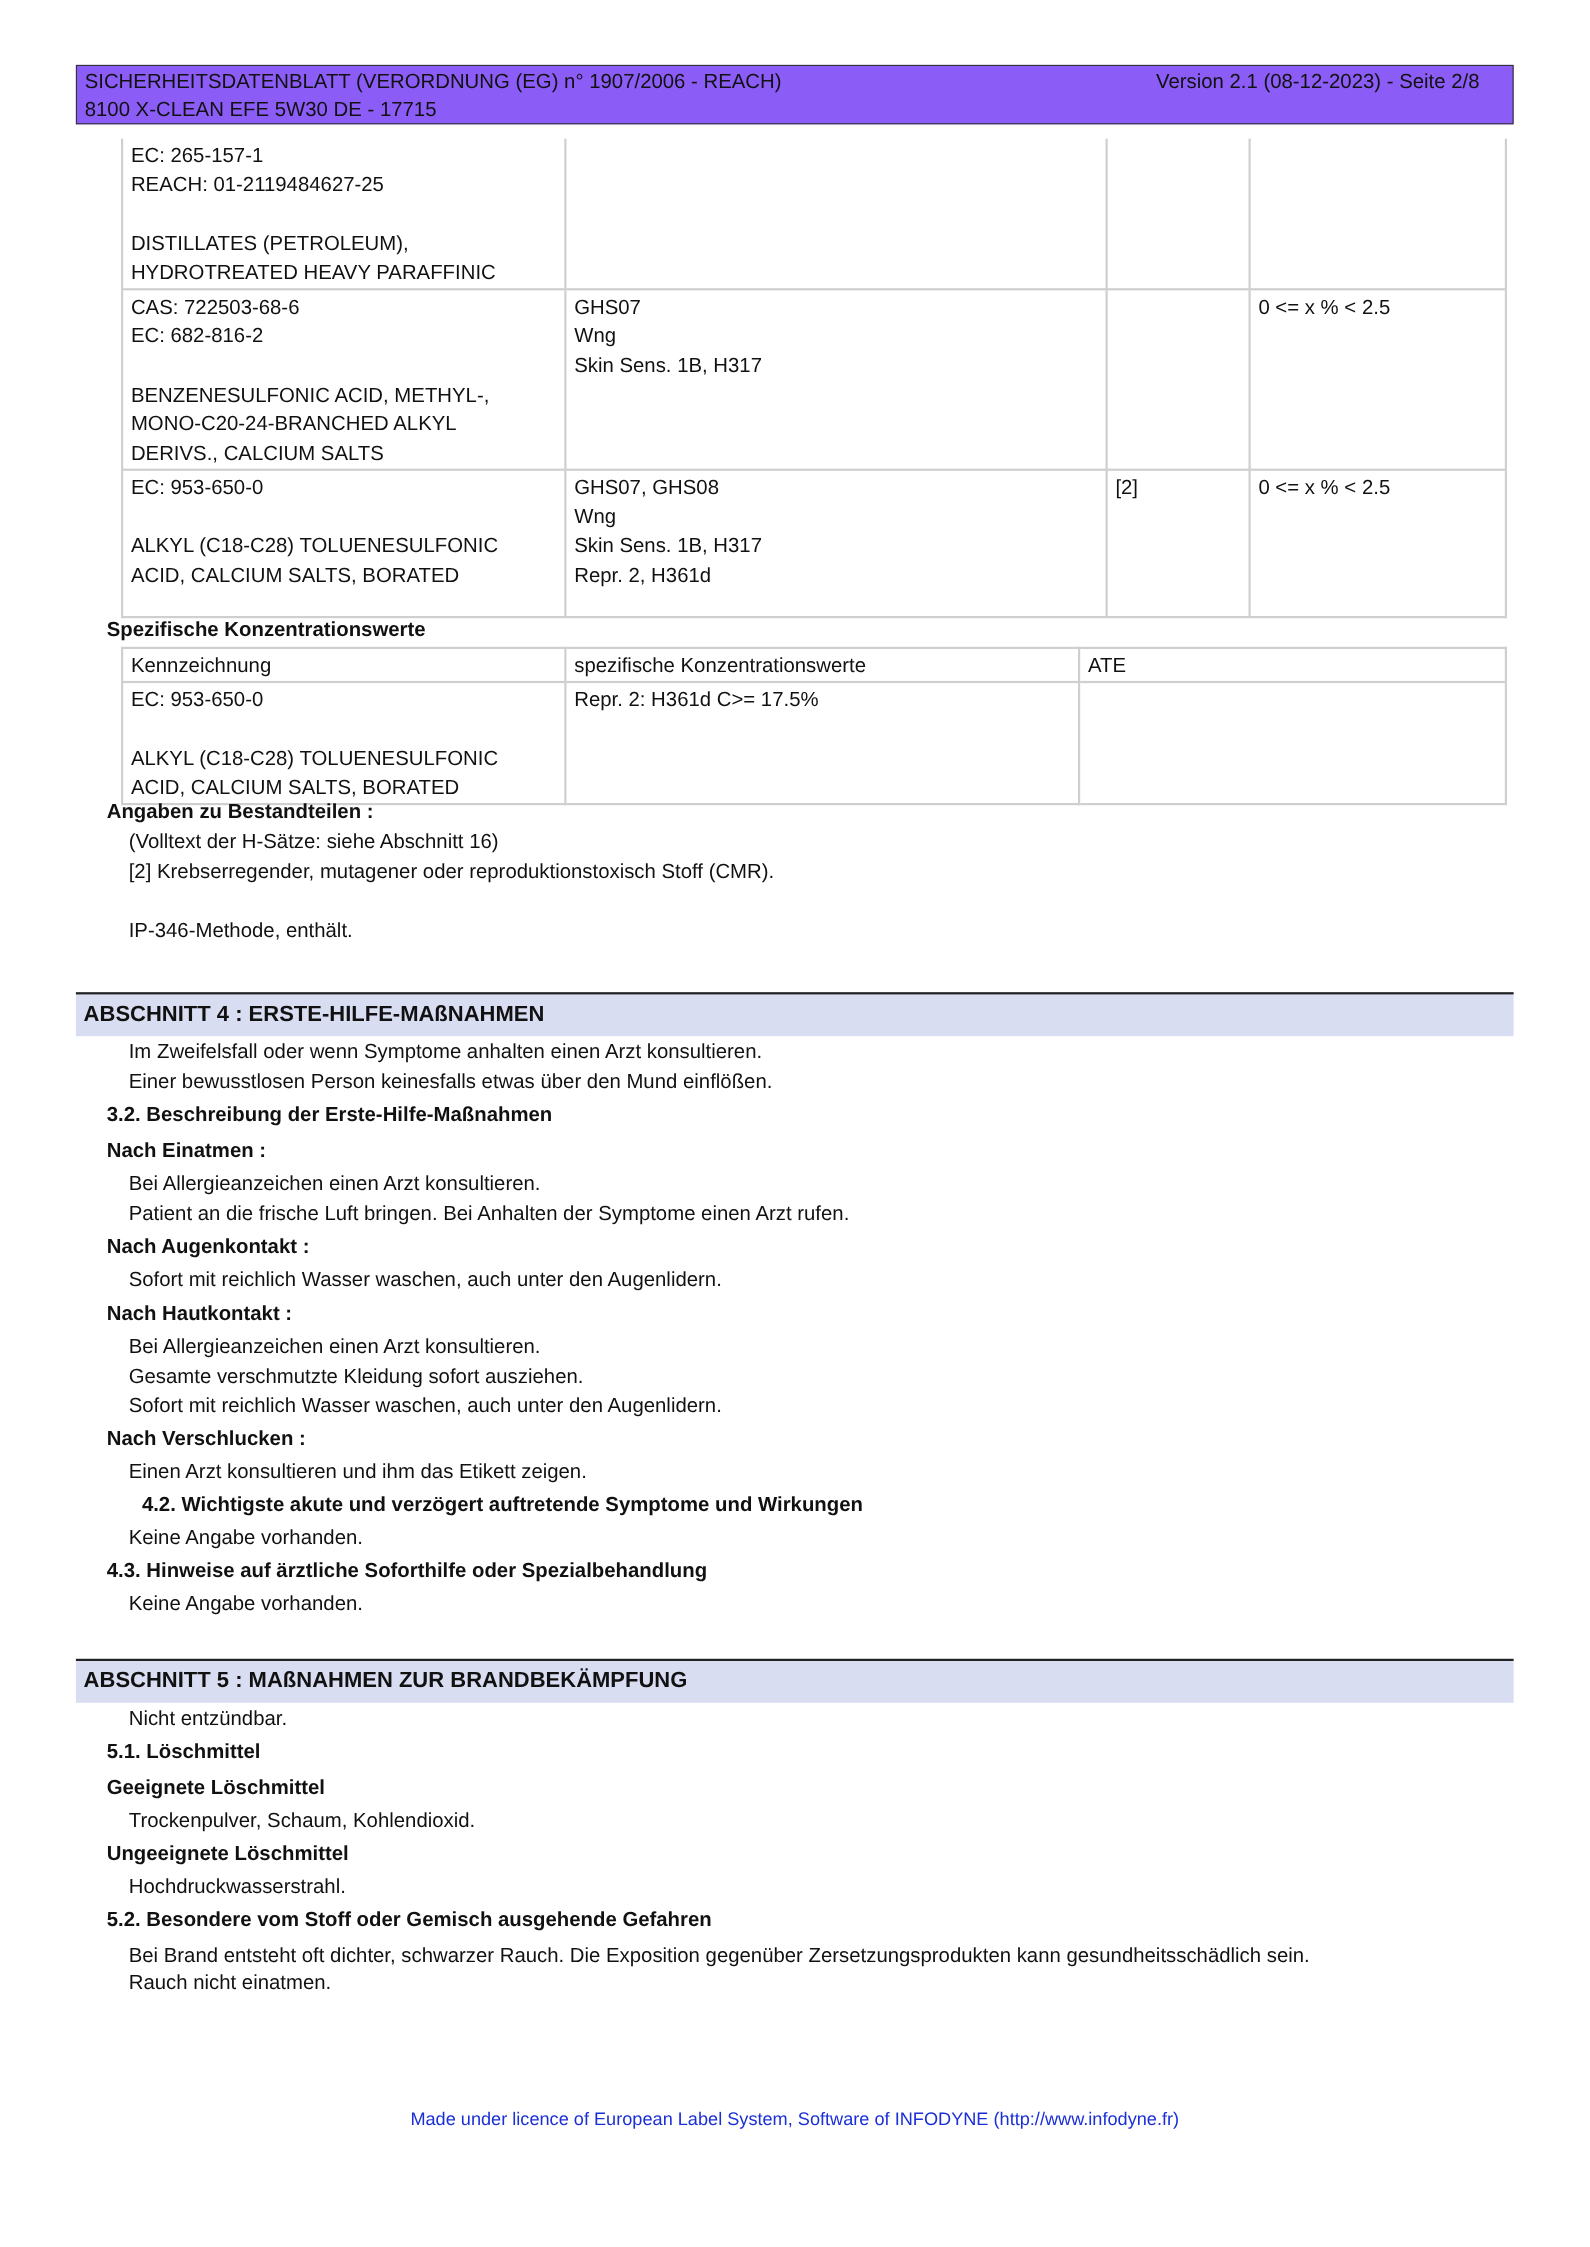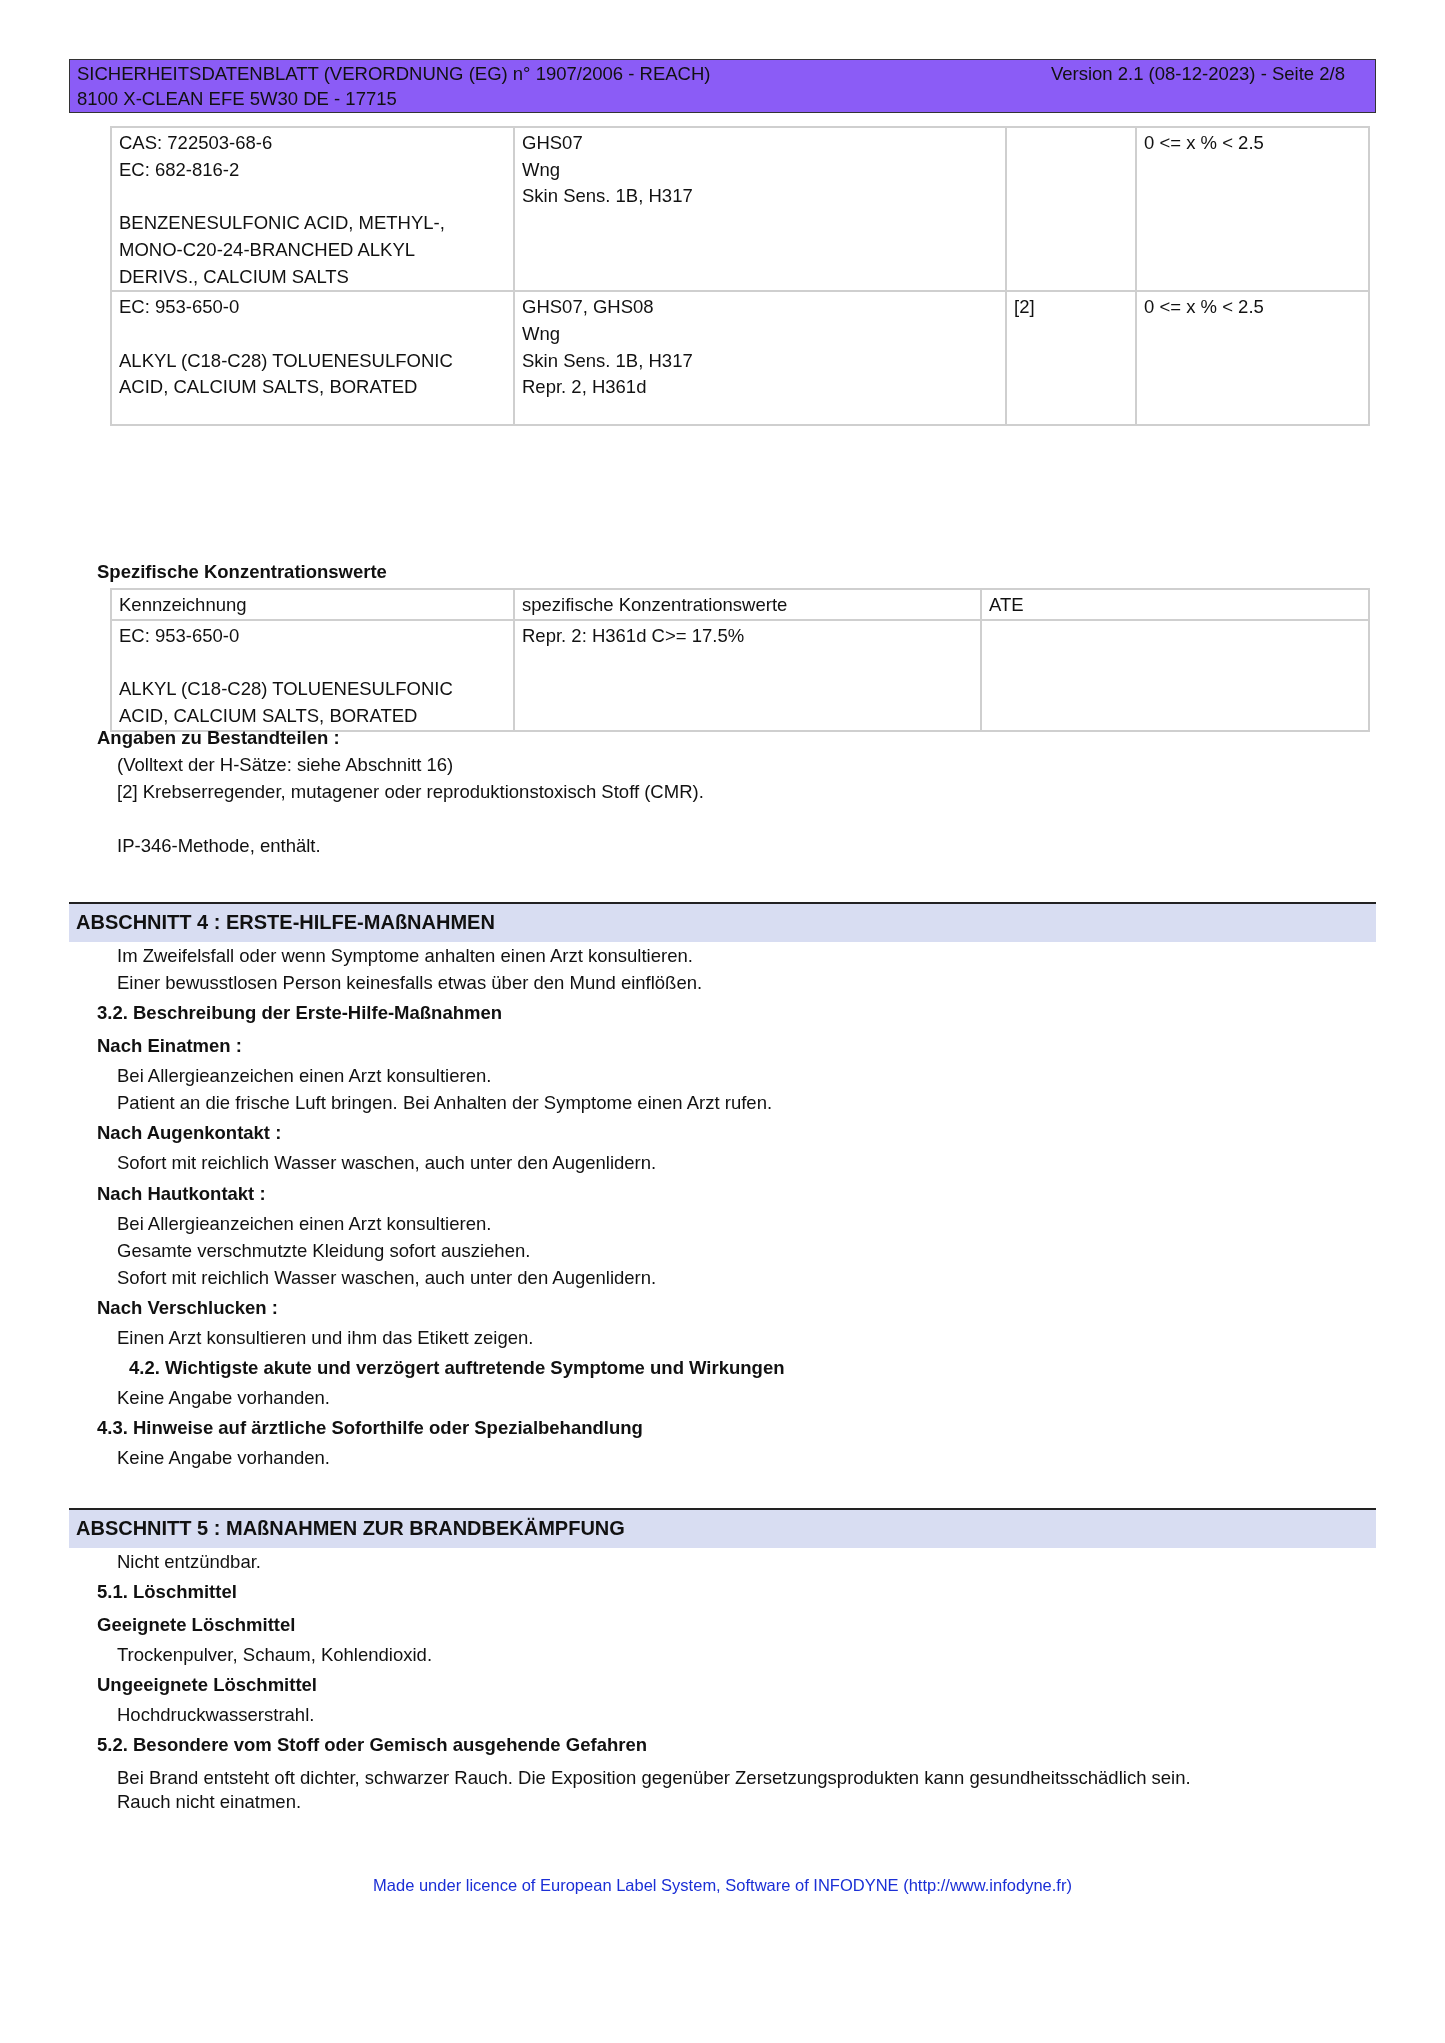--- a/index.html
+++ b/index.html
@@ -20,41 +20,53 @@
   .conc { left: 110px; top: 588px; width: 1258px; }
 
   .abs { position: absolute; white-space: nowrap; }
   .bold { font-weight: bold; }
   .indent { left: 117px; }
   .lvl1 { left: 97px; }
 
   .section-bar { position: absolute; left: 69px; width: 1307px; height: 40px; background: #d8ddf2; border-top: 2px solid #222; box-sizing: border-box; }
   .section-bar span { position: absolute; left: 7px; top: 7px; font-weight: bold; font-size: 20px; }
 
-  .footer { position: absolute; left: 0; width: 1445px; top: 1876px; text-align: center; color: #1b2fd6; font-size: 16.5px; }
+  .footer { position: absolute; left: 0; width: 1445px; top: 1918px; text-align: center; color: #1b2fd6; font-size: 16.5px; }
 </style>
 </head>
 <body>
 
 <div class="page">
 
   <div class="hdr">
     <div class="l1">SICHERHEITSDATENBLATT (VERORDNUNG (EG) n° 1907/2006 - REACH)</div>
     <div class="l2">8100 X-CLEAN EFE 5W30 DE - 17715</div>
     <div class="r1">Version 2.1 (08-12-2023) - Seite 2/8</div>
   </div>
 
   <table class="grid comp">
     <colgroup>
         <col style="width:403px">
         <col style="width:492px">
         <col style="width:130px">
         <col style="width:233px">
       </colgroup>
     <tbody>
+        <tr class="first" style="height:132px">
+      <td>
+        <span class="line">EC: 265-157-1</span>
+        <span class="line">REACH: 01-2119484627-25</span>
+        <span class="line"></span>
+        <span class="line">DISTILLATES (PETROLEUM),</span>
+        <span class="line">HYDROTREATED HEAVY PARAFFINIC</span>
+      </td>
+      <td></td>
+      <td></td>
+      <td></td>
+    </tr>
     <tr style="height:160px">
       <td>
         <span class="line">CAS: 722503-68-6</span>
         <span class="line">EC: 682-816-2</span>
         <span class="line"></span>
         <span class="line">BENZENESULFONIC ACID, METHYL-,</span>
         <span class="line">MONO-C20-24-BRANCHED ALKYL</span>
         <span class="line">DERIVS., CALCIUM SALTS</span>
       </td>
       <td>

